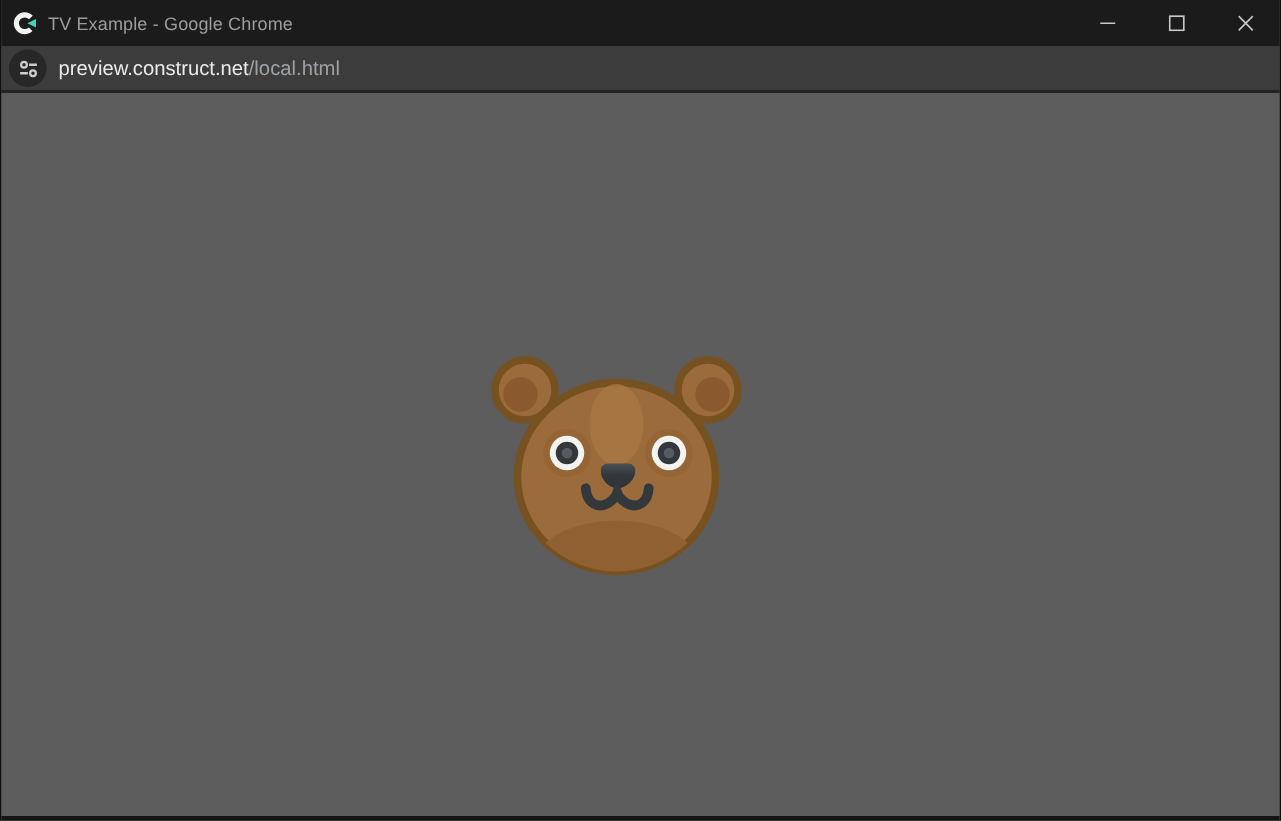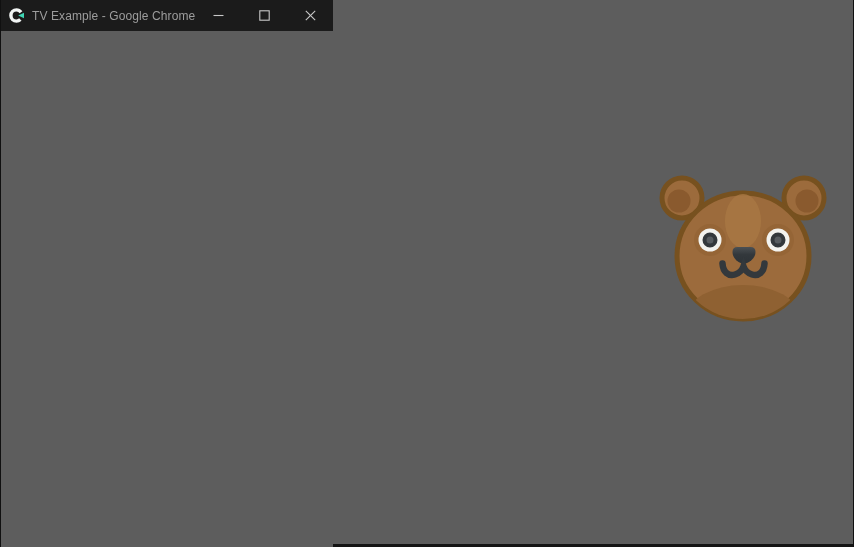--- a/index.html
+++ b/index.html
@@ -1,21 +1,21 @@
 <!DOCTYPE html>
 <html style="--titlebar-bg: #1b1b1b; --titlebar-text: #9d9d9d; --control-glyph: #c8c8c8; --addressbar-bg: #3c3c3c; --addressbar-icon-bg: #272727; --addressbar-icon-glyph: #cdcdcd; --url-domain: #e8eaed; --url-path: #9da2a6; --page-bg: #5d5d5d; --construct-teal: #3fd6b5; --construct-white: #f2f5f4; --bear-main: #9c6b3c; --bear-outline: #77511f; --bear-shade: #8f6132; --bear-inner-ear: #8a5a2e; --bear-highlight: #a97843; --bear-dark: #33383c; --bear-dark-soft: #4b5054; --bear-eye-white: #f3f3ef; --bear-pupil: #575c60;"><head>
 <meta charset="utf-8">
 <style>
   * { margin: 0; padding: 0; box-sizing: border-box; }
   html, body { width: 854px; height: 547px; overflow: hidden; background: #000; }
   body { font-family: "Liberation Sans", sans-serif; }
 
   .window {
     width: 854px; height: 547px;
-    display: flex; 
+    display: flex; flex-direction: column;
     background: var(--page-bg);
     border-left: 1px solid #101010;
     border-right: 1px solid #101010;
   }
 
   
   .titlebar {
     height: 31px; flex: 0 0 31px;
     background: var(--titlebar-bg);
     display: flex; align-items: center;
@@ -115,20 +115,31 @@
       </button>
       <button class="win-btn close">
         <svg width="11" height="11" viewBox="0 0 11 11">
           <line x1="0.8" y1="0.8" x2="10.2" y2="10.2" stroke="var(--control-glyph)" stroke-width="1.1"></line>
           <line x1="10.2" y1="0.8" x2="0.8" y2="10.2" stroke="var(--control-glyph)" stroke-width="1.1"></line>
         </svg>
       </button>
     </div>
   </div>
 
+  <div class="addressbar">
+    <button class="site-btn">
+      <svg width="16" height="16" viewBox="0 0 16 16">
+        <circle cx="5" cy="5.2" r="1.9" fill="none" stroke="var(--addressbar-icon-glyph)" stroke-width="1.5"></circle>
+        <line x1="8.4" y1="5.2" x2="13.6" y2="5.2" stroke="var(--addressbar-icon-glyph)" stroke-width="1.7"></line>
+        <line x1="2.4" y1="10.8" x2="7.6" y2="10.8" stroke="var(--addressbar-icon-glyph)" stroke-width="1.7"></line>
+        <circle cx="11" cy="10.8" r="1.9" fill="none" stroke="var(--addressbar-icon-glyph)" stroke-width="1.5"></circle>
+      </svg>
+    </button>
+    <div class="url"><span class="domain">preview.construct.net</span><span class="path">/local.html</span></div>
+  </div>
 
   <div class="viewport">
     <svg class="bear" viewBox="0 0 170 156">
       <defs>
         <clipPath id="headClip">
             <ellipse cx="85" cy="81" rx="66" ry="63"></ellipse>
           </clipPath>
         <linearGradient id="noseGrad" x1="0" y1="0" x2="0" y2="1">
           <stop offset="0" stop-color="var(--bear-dark-soft)"></stop>
           <stop offset="0.45" stop-color="var(--bear-dark)"></stop>

